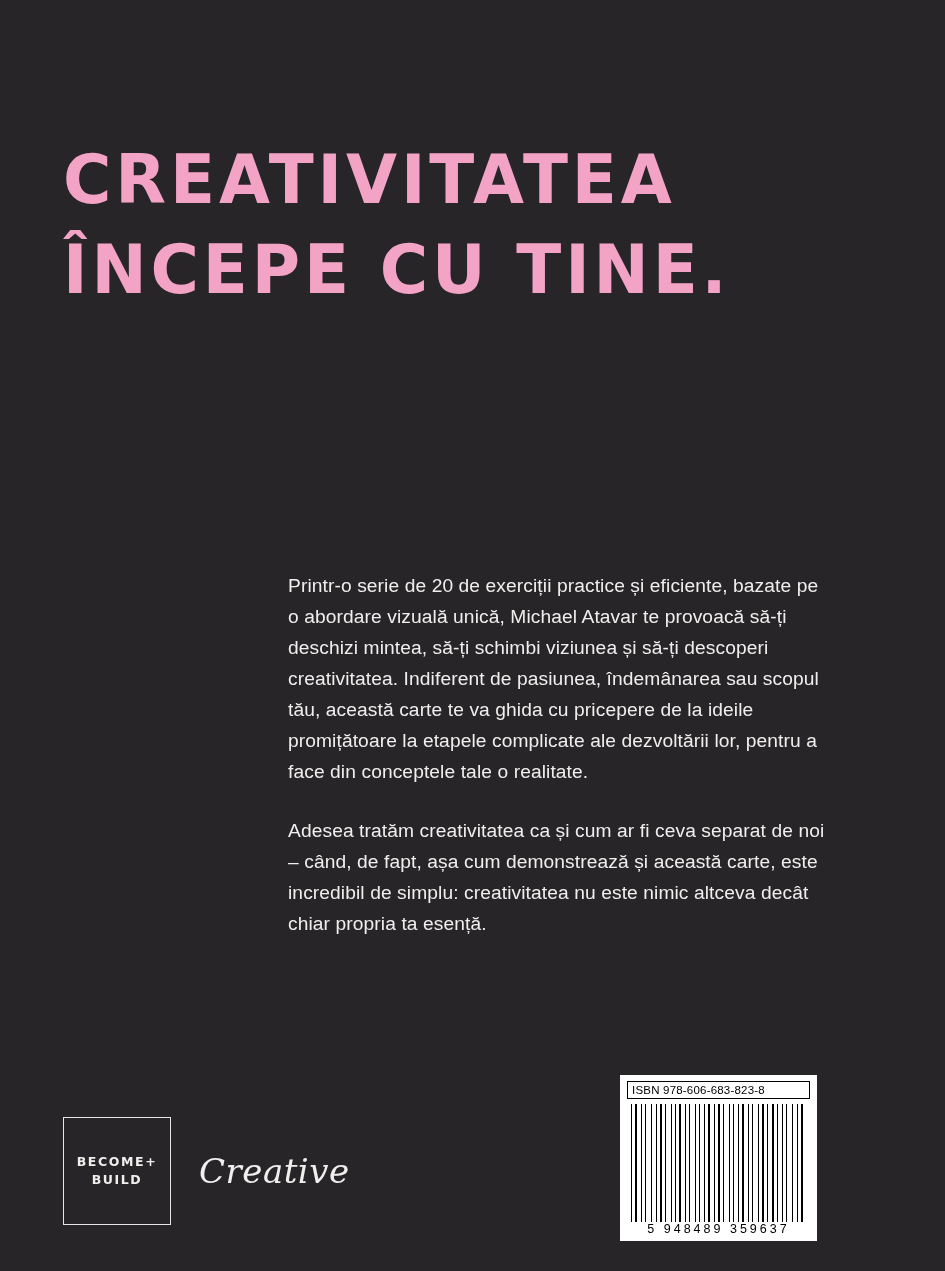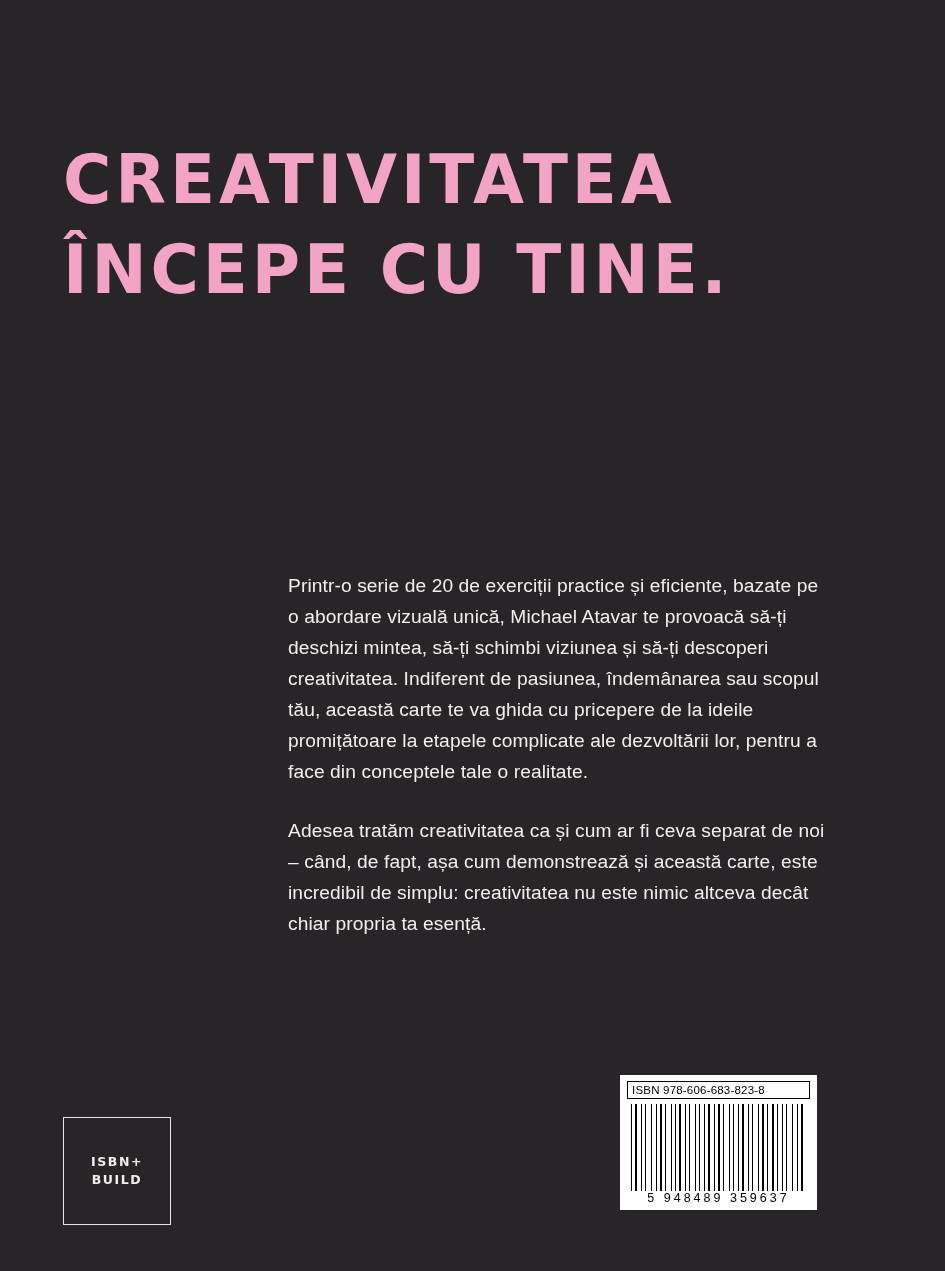--- a/index.html
+++ b/index.html
@@ -92,21 +92,21 @@
     margin-left: 28px;
     letter-spacing: 0.5px;
   }
 
   
   #barcode-box {
     position: absolute;
     left: 620px;
     top: 1075px;
     width: 197px;
-    height: 135px;
+    height: 166px;
     background: #ffffff;
     box-sizing: border-box;
     padding: 6px 7px 4px 7px;
     display: flex;
     flex-direction: column;
   }
   #isbn-text {
     font-family: "Liberation Sans", sans-serif;
     font-size: 11.5px;
     color: #000000;
@@ -147,23 +147,24 @@
     <div class="headline-line">ÎNCEPE CU TINE.</div>
   </div>
 
   <div id="blurb">
     <p class="blurb-para">Printr-o serie de 20 de exerciții practice și eficiente, bazate pe o abordare vizuală unică, Michael Atavar te provoacă să-ți deschizi mintea, să-ți schimbi viziunea și să-ți descoperi creativitatea. Indiferent de pasiunea, îndemânarea sau scopul tău, această carte te va ghida cu pricepere de la ideile promițătoare la etapele complicate ale dezvoltării lor, pentru a face din conceptele tale o realitate.</p>
     <p class="blurb-para">Adesea tratăm creativitatea ca și cum ar fi ceva separat de noi – când, de fapt, așa cum demonstrează și această carte, este incredibil de simplu: creativitatea nu este nimic altceva decât chiar propria ta esență.</p>
   </div>
 
   <div id="logo-block">
     <div id="build-become">
-      <span class="bb-line">ISBN+</span>
+      <span class="bb-line">BECOME+</span>
       <span class="bb-line">BUILD</span>
     </div>
+    <div id="creative-script">Creative</div>
   </div>
 
   <div id="barcode-box">
     <div id="isbn-text">ISBN 978-606-683-823-8</div>
     <div id="bars">
         <div class="bar" style="width: 1.05px;"></div>
         <div class="bar" style="width: 1.05px; background: transparent;"></div>
         <div class="bar" style="width: 3.15px;"></div>
         <div class="bar" style="width: 2.1px; background: transparent;"></div>
         <div class="bar" style="width: 1.05px;"></div>

